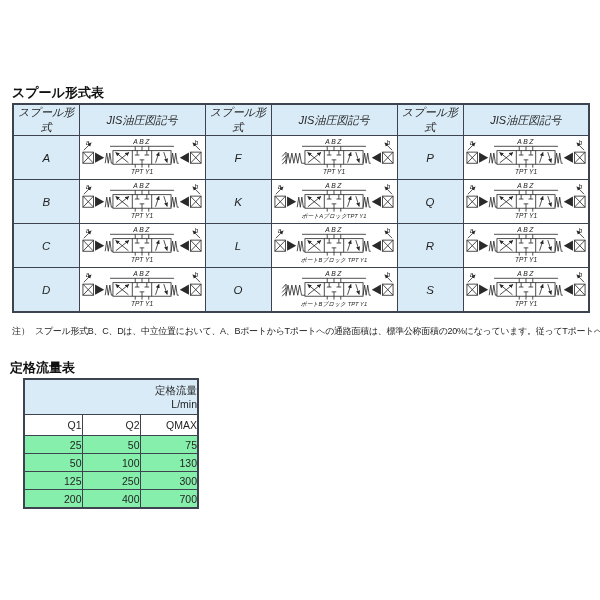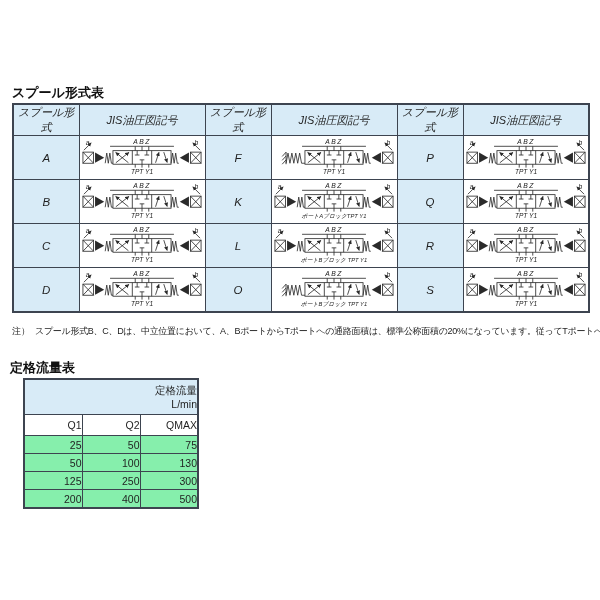--- a/index.html
+++ b/index.html
@@ -627,17 +627,17 @@
           <td>130</td>
         </tr>
         <tr>
           <td>125</td>
           <td>250</td>
           <td>300</td>
         </tr>
         <tr>
           <td>200</td>
           <td>400</td>
-          <td>500</td>
+          <td>700</td>
         </tr>
       </tbody>
     </table>
 </div>
 
 </body></html>

